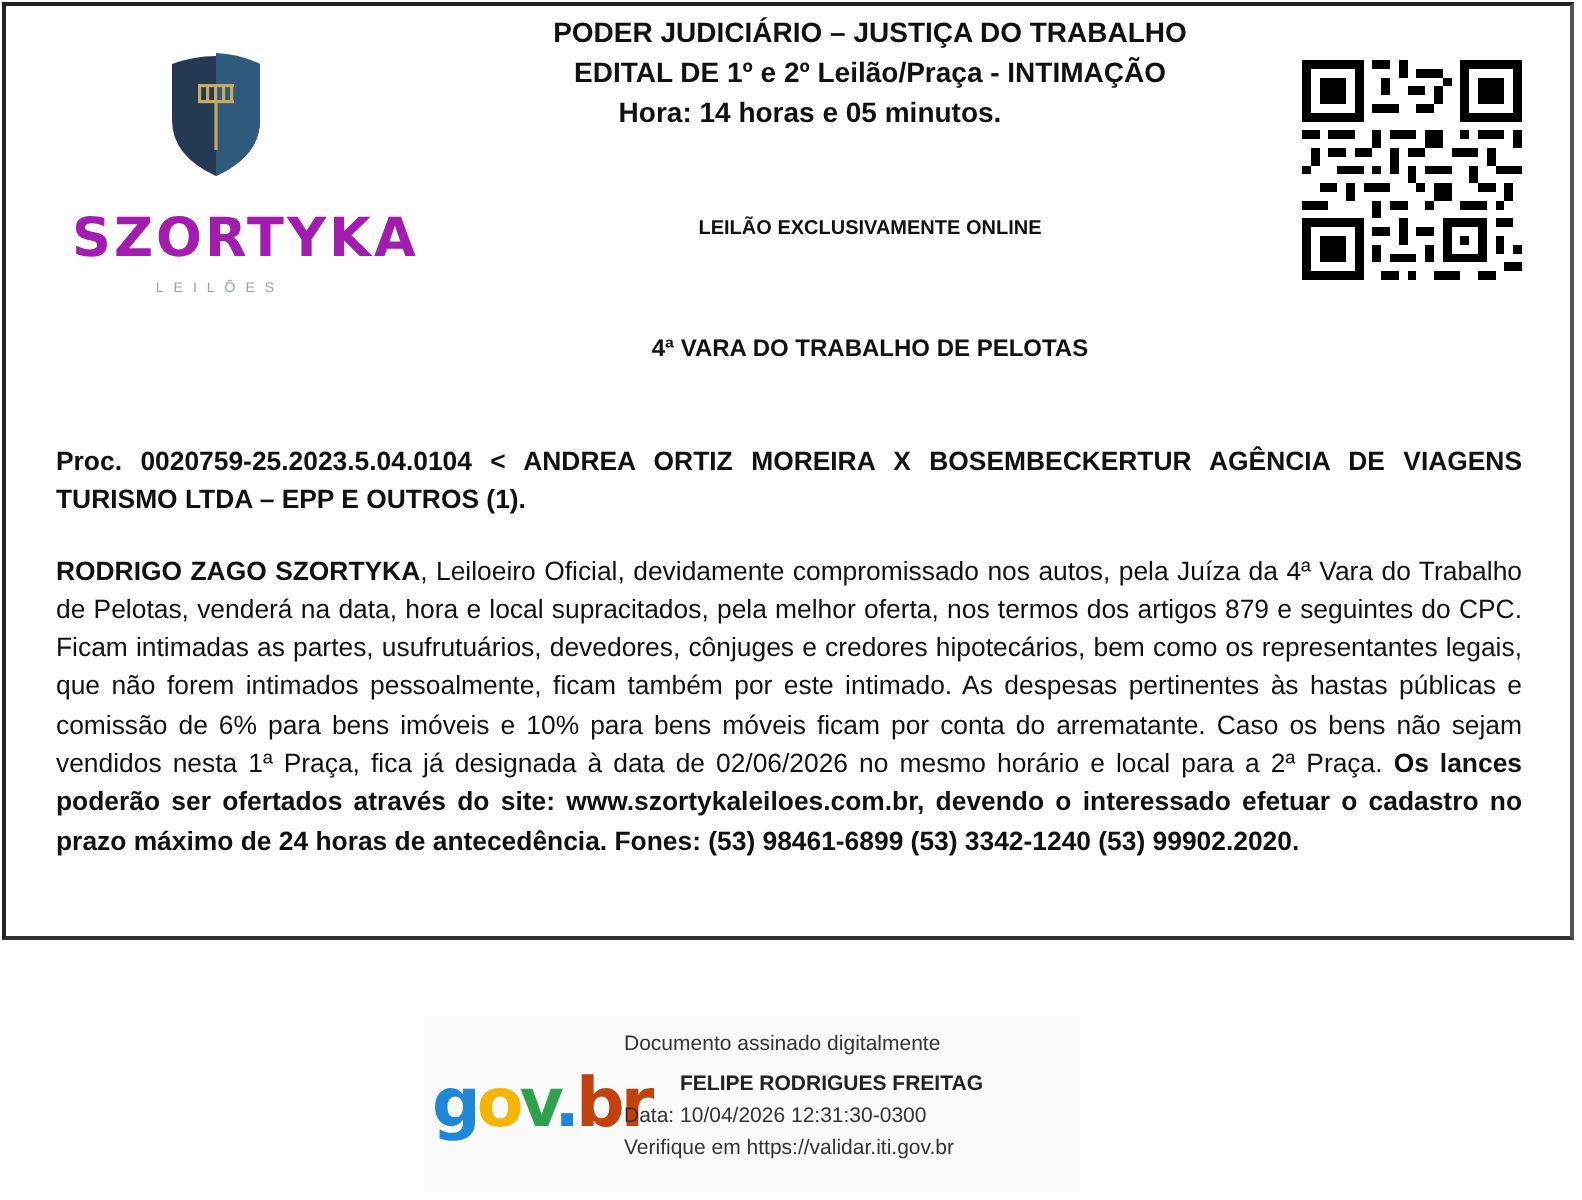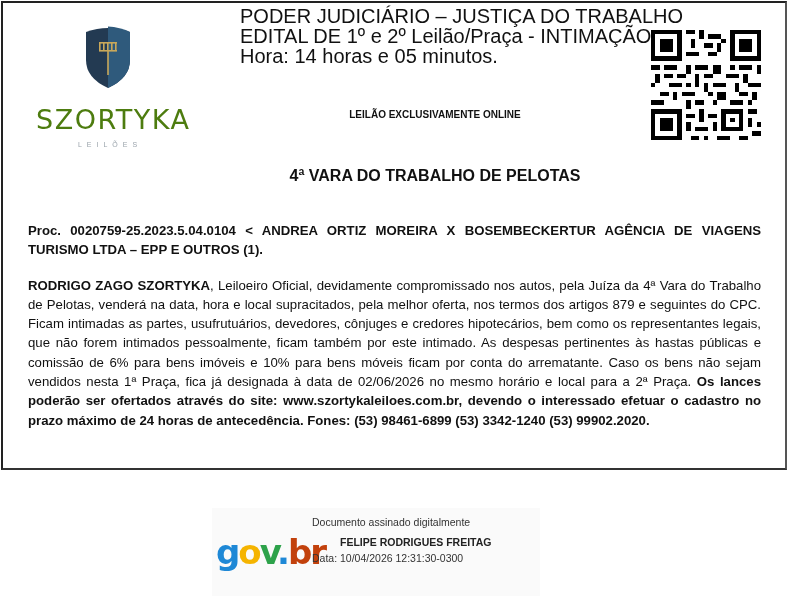--- a/index.html
+++ b/index.html
@@ -7,33 +7,33 @@
            font-family: "Liberation Sans", sans-serif; color: #111; }
     .frame {
       position: absolute; left: 1px; top: 1px; width: 786px; height: 469px;
       border-top: 2px solid #222; border-left: 2px solid #222;
       border-right: 2px solid #555; border-bottom: 2px solid #333;
       box-sizing: border-box;
     }
     .logo-block { position: absolute; left: 36px; top: 24px; width: 148px; height: 130px; }
     .shield { position: absolute; left: 48px; top: 2px; width: 48px; height: 62px; }
     .brand { position: absolute; left: 0; top: 80px; width: 148px; text-align: center;
-             font-family: "DejaVu Sans", sans-serif; font-weight: normal; font-size: 27px;
-             letter-spacing: 1.5px; color: #4d7c0f; }
+             font-family: "DejaVu Sans", sans-serif; font-weight: bold; font-size: 27px;
+             letter-spacing: 1.5px; color: #a21caf; }
     .brand-sub { position: absolute; left: 0; top: 117px; width: 148px; text-align: center;
                  font-size: 7px; letter-spacing: 5px; color: #9aa3ab; }
 
-    .header { position: absolute; left: 240px; top: 6px; width: 390px; text-align: left;
-              font-family: "Liberation Sans", sans-serif; font-weight: normal; font-size: 20px;
+    .header { position: absolute; left: 240px; top: 6px; width: 390px; text-align: center;
+              font-family: "Liberation Sans", sans-serif; font-weight: bold; font-size: 14px;
               line-height: 20px; }
     .header div { white-space: nowrap; }
     .online { position: absolute; left: 240px; top: 109px; width: 390px; text-align: center;
               font-weight: bold; font-size: 10px; }
     .vara { position: absolute; left: 240px; top: 167px; width: 390px; text-align: center;
-            font-weight: bold; font-size: 16px; }
+            font-weight: bold; font-size: 12px; }
 
     .qr { position: absolute; left: 651px; top: 30px; width: 110px; height: 110px; }
 
     .body-text { position: absolute; left: 12px; top: 205px; width: 765px;
                  font-size: 13.2px; line-height: 19.3px; text-align: justify; }
     .body-text p { margin: 16px; }
     .b { font-weight: bold; }
 
     .gov { position: absolute; left: 212px; top: 508px; width: 328px; height: 88px; background: #fafafa; }
     .gov-logo { position: absolute; left: 4px; top: 24px; font-family: "DejaVu Sans", sans-serif;
@@ -157,14 +157,15 @@
   <p class="b">Proc. 0020759-25.2023.5.04.0104 &lt; ANDREA ORTIZ MOREIRA X BOSEMBECKERTUR AGÊNCIA DE VIAGENS TURISMO LTDA – EPP E OUTROS (1).</p>
   <p><span class="b">RODRIGO ZAGO SZORTYKA</span><span>, Leiloeiro Oficial, devidamente compromissado nos autos, pela Juíza da 4ª Vara do Trabalho de Pelotas, venderá na data, hora e local supracitados, pela melhor oferta, nos termos dos artigos 879 e seguintes do CPC. Ficam intimadas as partes, usufrutuários, devedores, cônjuges e credores hipotecários, bem como os representantes legais, que não forem intimados pessoalmente, ficam também por este intimado. As despesas pertinentes às hastas públicas e comissão de 6% para bens imóveis e 10% para bens móveis ficam por conta do arrematante. Caso os bens não sejam vendidos nesta 1ª Praça, fica já designada à data de 02/06/2026 no mesmo horário e local para a 2ª Praça. </span><span class="b">Os lances poderão ser ofertados através do site: www.szortykaleiloes.com.br, devendo o interessado efetuar o cadastro no prazo máximo de 24 horas de antecedência. Fones: (53) 98461-6899 (53) 3342-1240 (53) 99902.2020.</span></p>
 </div>
 
 <div class="gov">
   <div class="gov-logo"><span class="g">g</span><span class="o">o</span><span class="v">v</span><span class="dot">.</span><span class="br">br</span></div>
   <div class="gov-lines">
     <div>Documento assinado digitalmente</div>
     <div class="signer">FELIPE RODRIGUES FREITAG</div>
     <div>Data: 10/04/2026 12:31:30-0300</div>
+    <div>Verifique em https://validar.iti.gov.br</div>
   </div>
 </div>
 
 </body></html>

